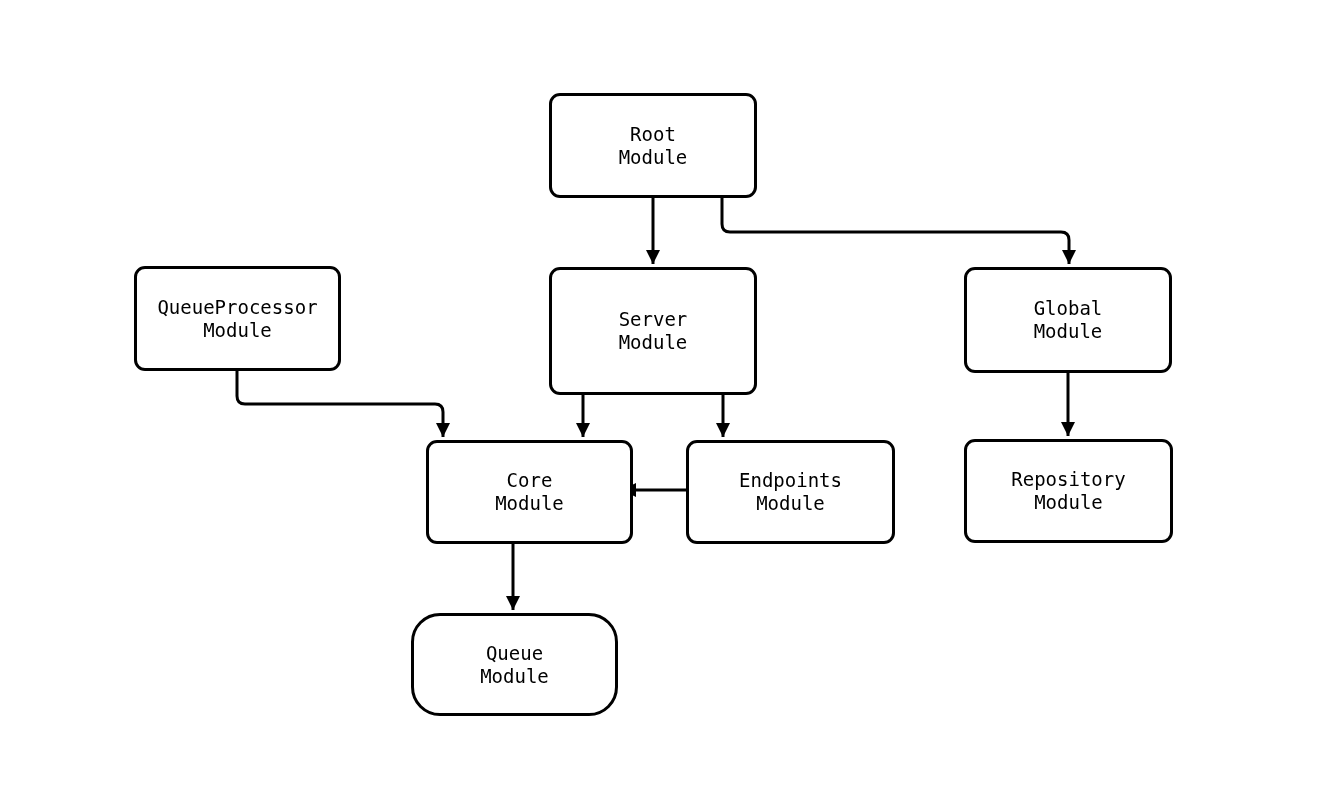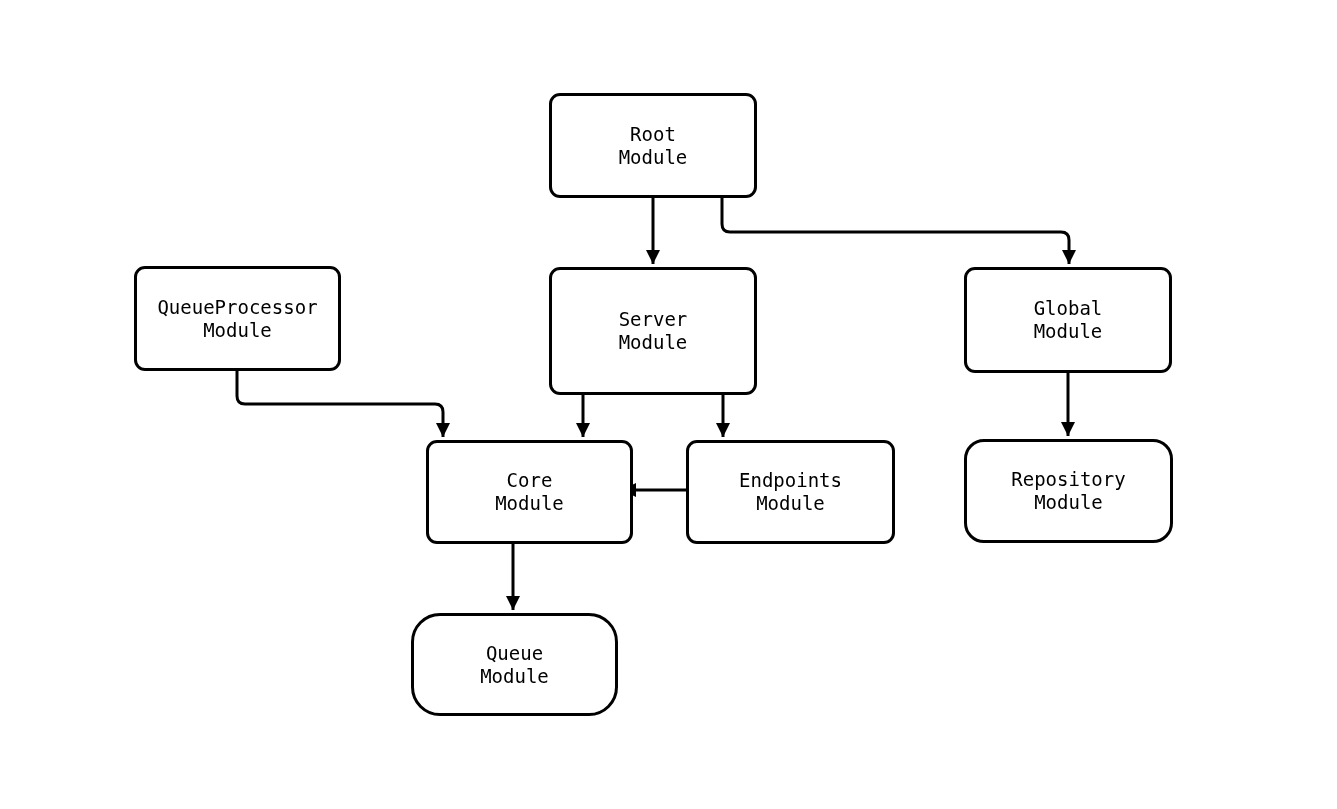--- a/index.html
+++ b/index.html
@@ -94,21 +94,21 @@
   <div class="node" style="left:411px;top:440px;width:207px;height:104px;margin-left:15px;">
     <div>Core</div>
     <div>Module</div>
   </div>
 
   <div class="node" style="left:686px;top:440px;width:209px;height:104px;">
     <div>Endpoints</div>
     <div>Module</div>
   </div>
 
-  <div class="node" style="left:964px;top:439px;width:209px;height:104px;border-radius:20px;">
+  <div class="node" style="left:964px;top:439px;width:209px;height:104px;">
     <div>Repository</div>
     <div>Module</div>
   </div>
 
   <div class="node" style="left:411px;top:613px;width:207px;height:103px;border-radius:29px;">
     <div>Queue</div>
     <div>Module</div>
   </div>
 
 </div>

